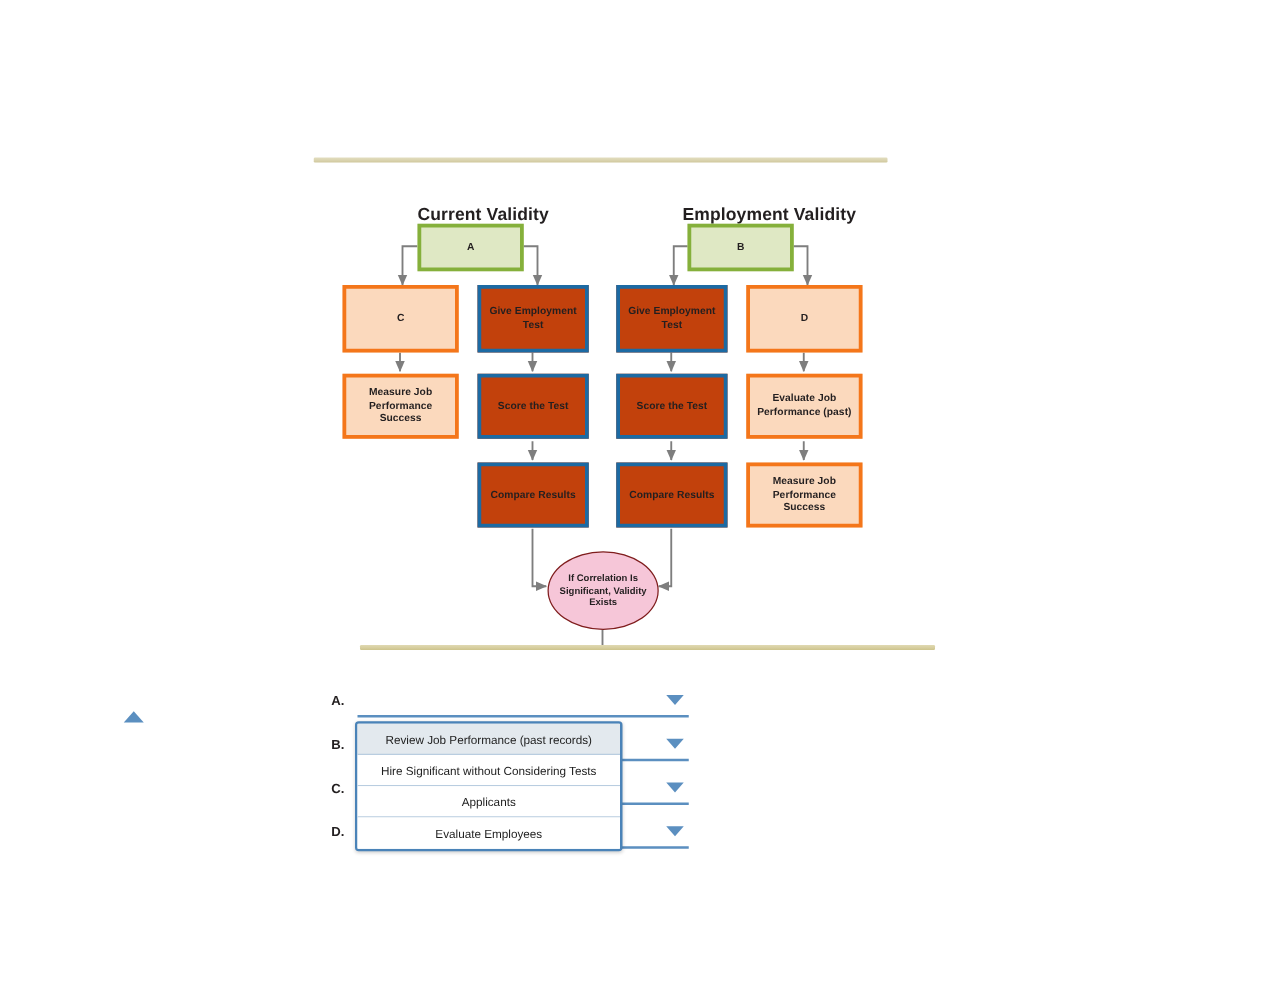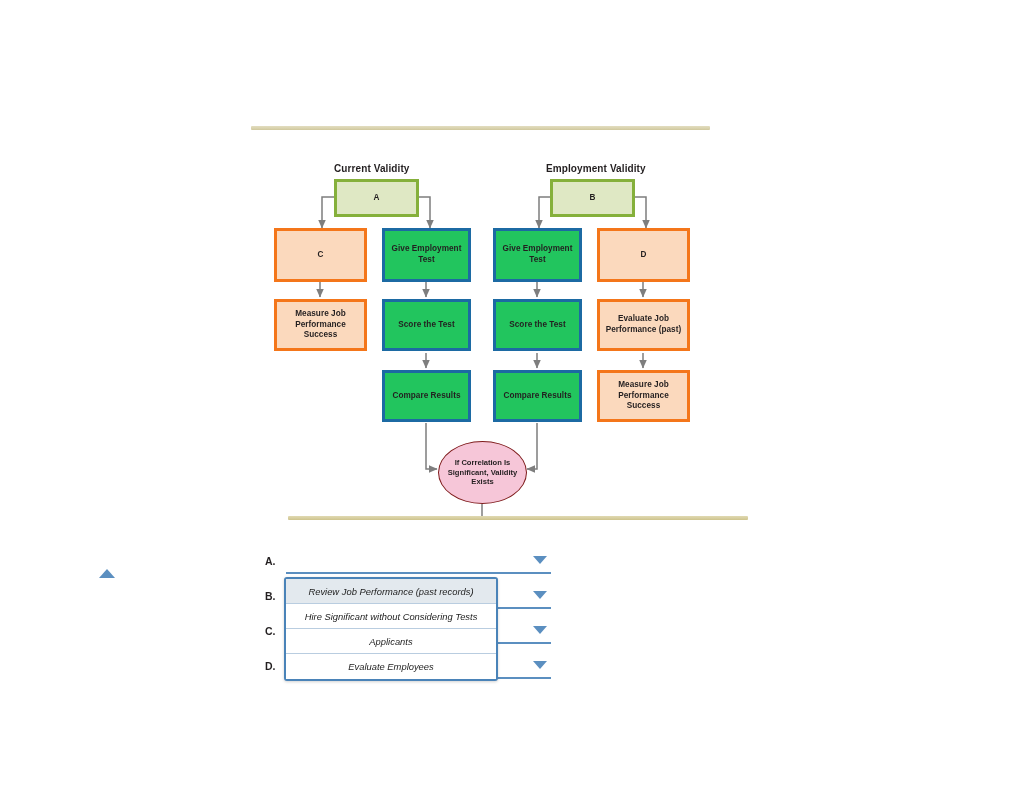--- a/index.html
+++ b/index.html
@@ -48,25 +48,25 @@
     position: absolute;
     left: 0;
     top: 0;
     width: 1024px;
     height: 530px;
     pointer-events: none;
   }
 
   .col-title {
     position: absolute;
-    font-size: 10px;
+    font-size: 14px;
     font-weight: bold;
     letter-spacing: 0.1px;
     color: #231f20;
-    text-align: left;
+    text-align: right;
     white-space: nowrap;
   }
 
   
   .node {
     position: absolute;
     box-sizing: border-box;
     display: flex;
     align-items: center;
     justify-content: center;
@@ -80,21 +80,21 @@
   }
   .node-green {
     background: #dfe8c4;
     border: 3px solid #85b03b;
   }
   .node-orange {
     background: #fbd9bd;
     border: 3px solid #f4761a;
   }
   .node-blue {
-    background: #22c55e;
+    background: #c2410c;
     border: 3px solid #1c6aa3;
   }
 
   .node-ellipse {
     position: absolute;
     box-sizing: border-box;
     display: flex;
     align-items: center;
     justify-content: center;
     text-align: center;
@@ -182,21 +182,20 @@
     height: 25px;
     display: flex;
     align-items: center;
     justify-content: center;
     font-size: 9.4px;
     color: #1d1d1d;
     border-bottom: 1px solid #b9cde0;
     background: #ffffff;
     white-space: nowrap;
     padding: 0 4px;
-    font-style: italic;
   }
   .dd-option:last-child {
     border-bottom: none;
   }
   .dd-option.selected {
     background: #e3e9ee;
   }
 </style>
 </head>
 <body>

